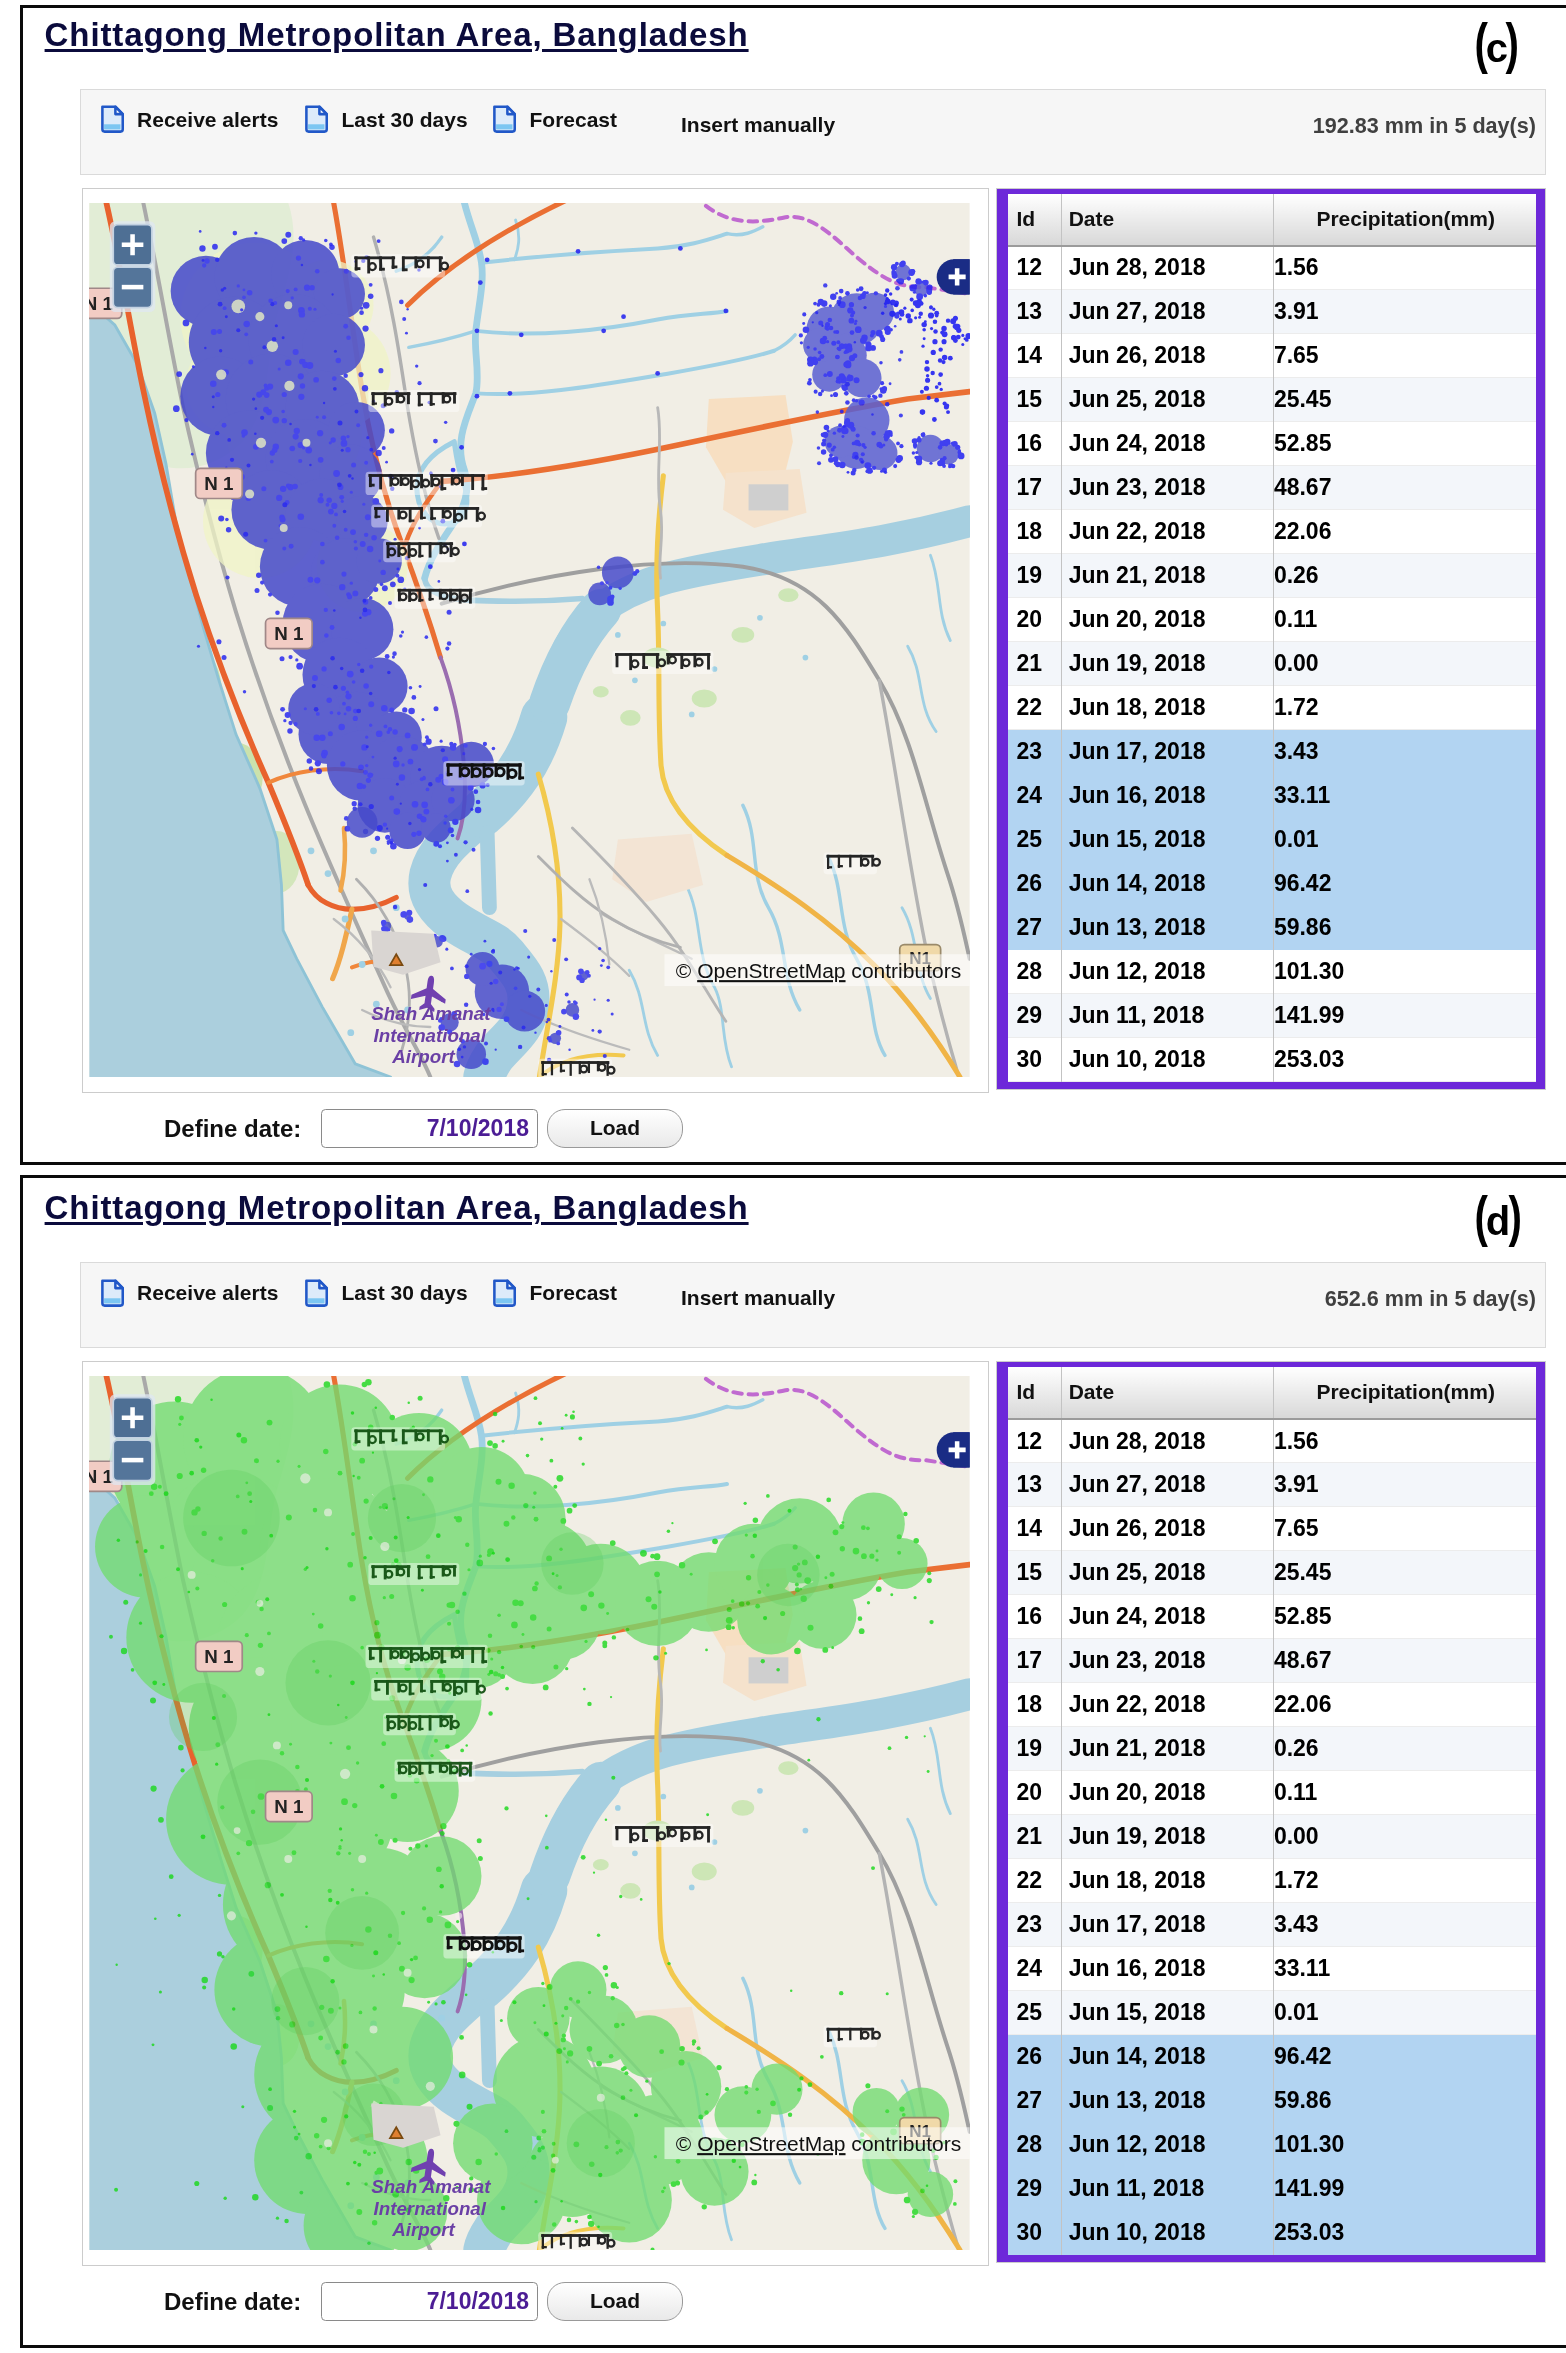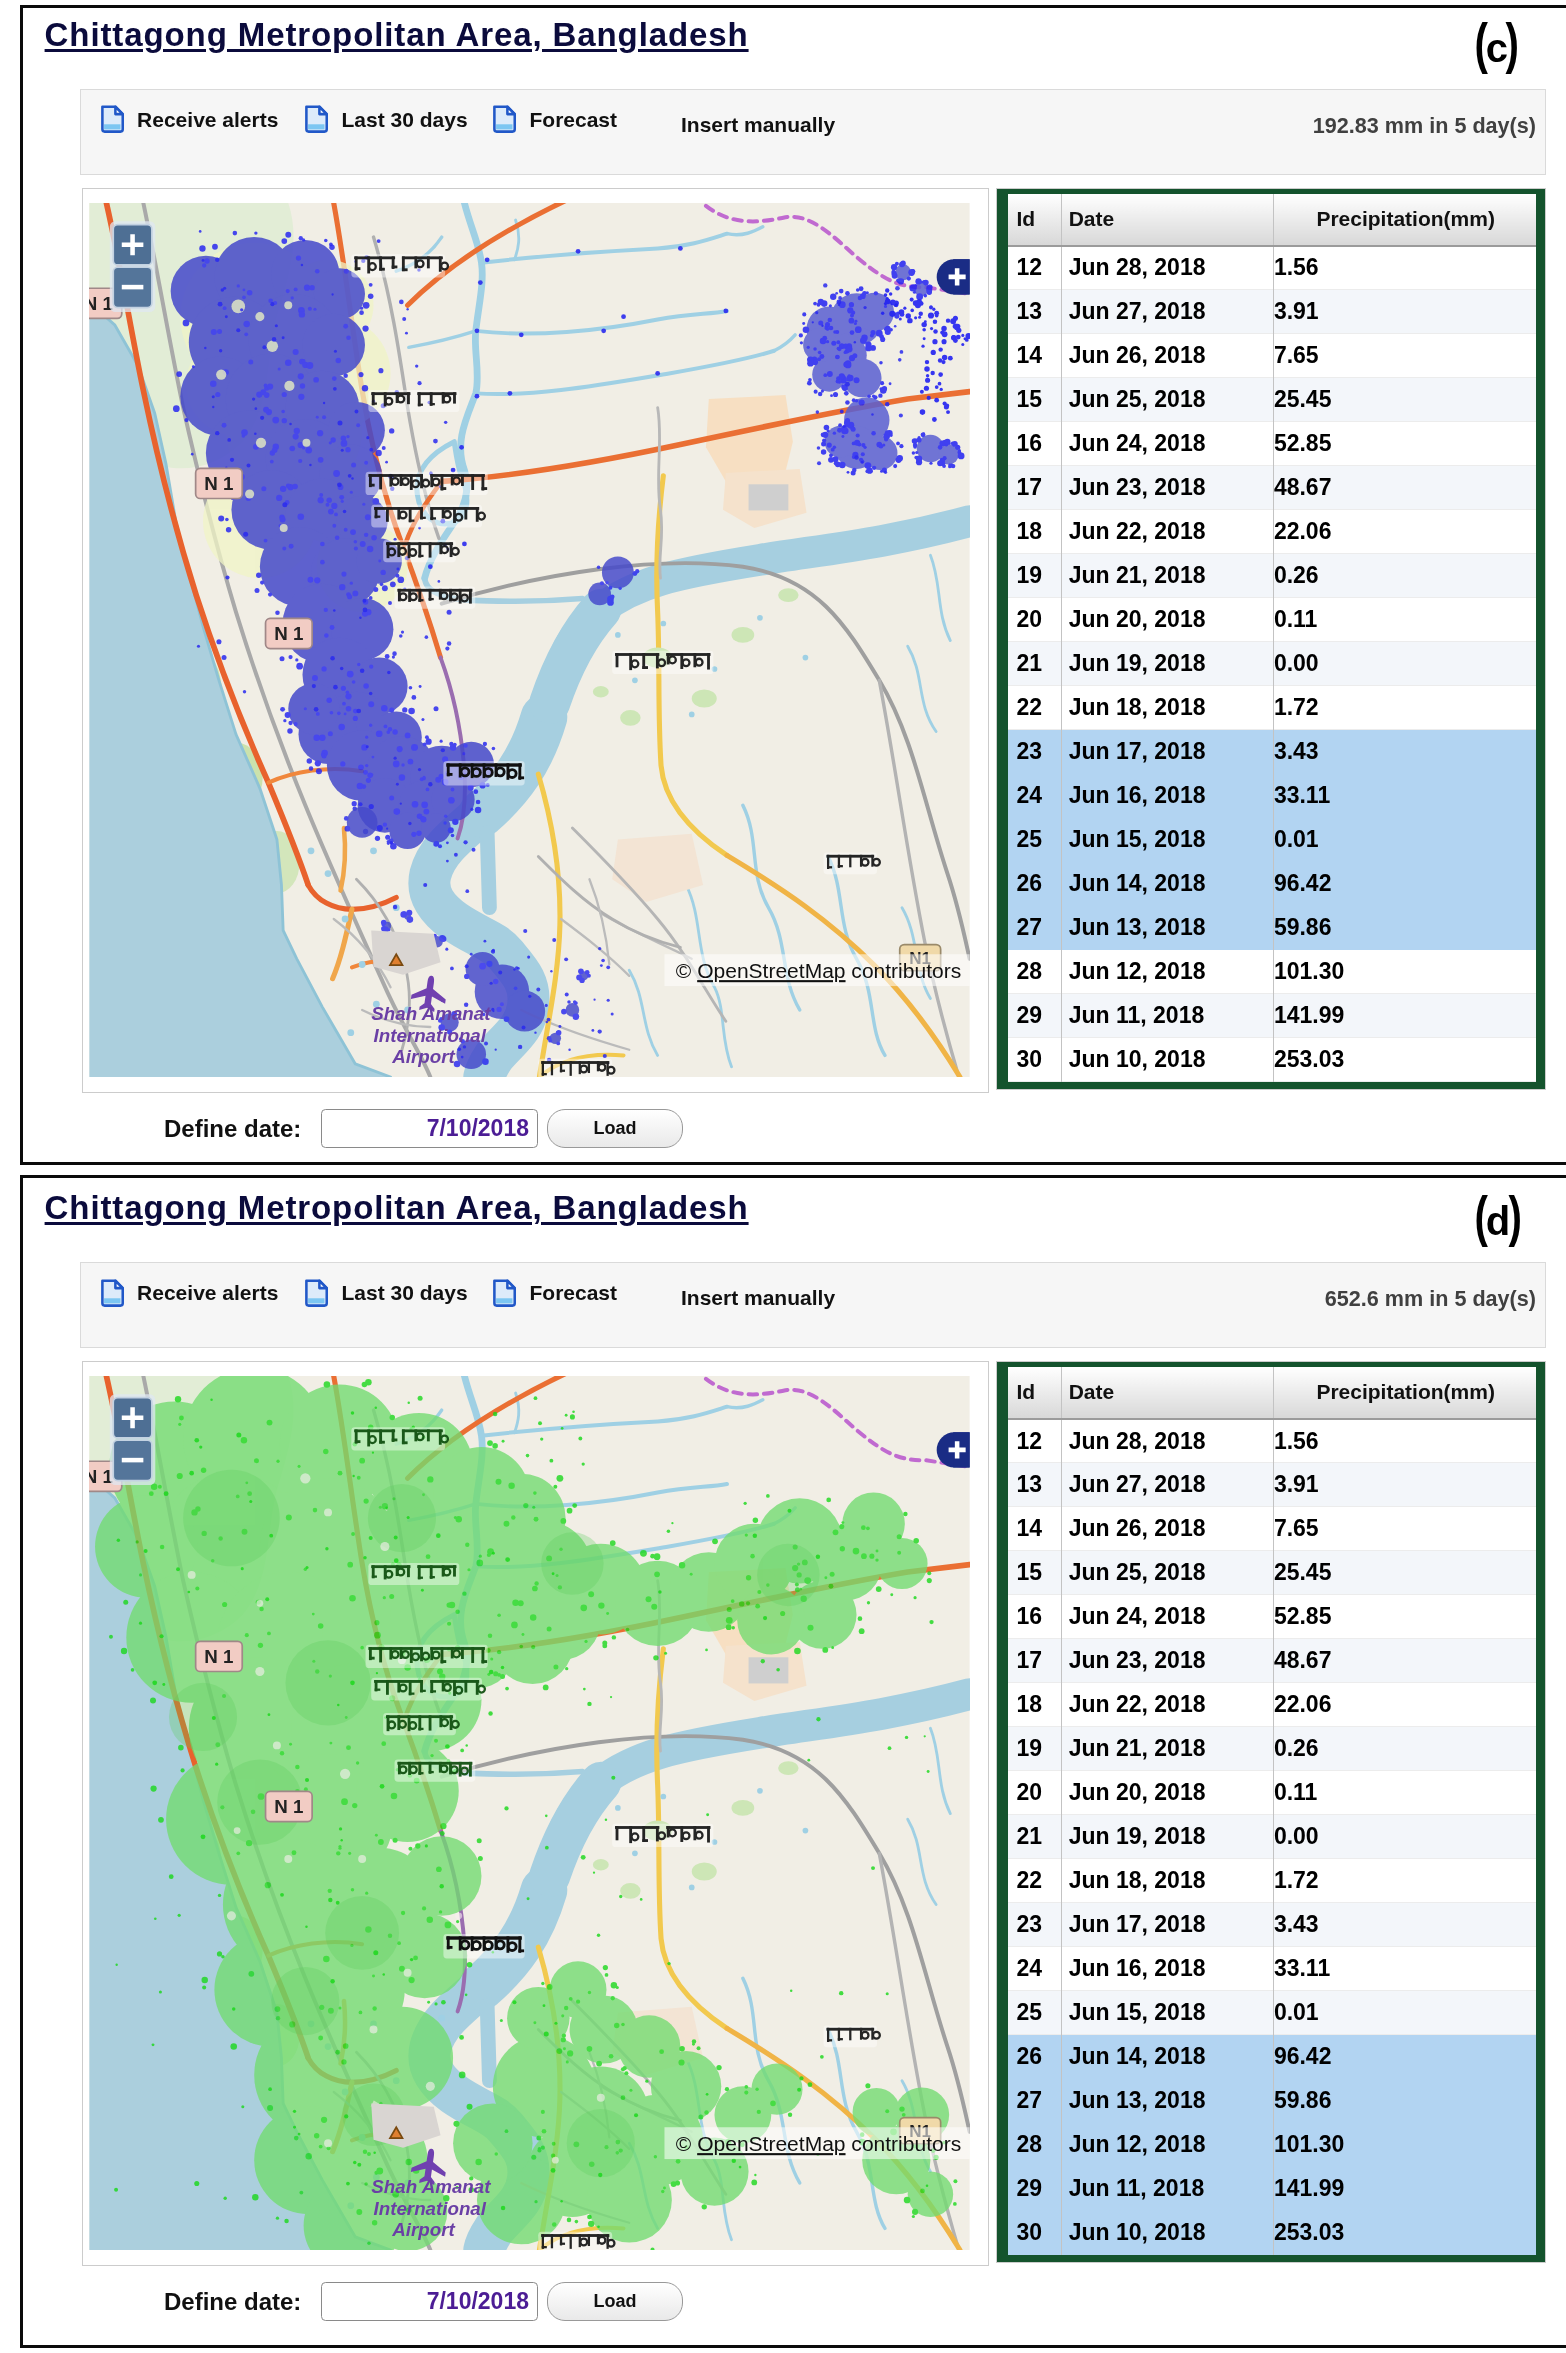--- a/index.html
+++ b/index.html
@@ -7,35 +7,35 @@
 .title { position:absolute; left:21.6px; top:8px; font-size:33px; font-weight:bold; color:#0b0b3c; letter-spacing:0.9px; text-decoration:underline; text-decoration-thickness:2.8px; text-underline-offset:2.8px; }
 .plabel { position:absolute; left:1453px; top:1.7px; font-size:40px; font-weight:bold; color:#000; }
 .par { font-size:56px; display:inline-block; transform:scaleX(0.72); margin:0 -4.5px; }
 .toolbar { position:absolute; left:57px; top:81px; width:1466px; height:86px; background:#f6f6f6; border:1.1px solid #dadada; }
 .titem { position:absolute; left:17.6px; top:15.4px; white-space:nowrap; }
 .ttext { font-size:21px; font-weight:bold; color:#111; margin-left:12.5px; vertical-align:middle;text-align:right; }
 .tinsert { position:absolute; left:600px; top:23px; font-size:21px; font-weight:bold; color:#111; }
 .tmm { position:absolute; right:9px; top:23px; font-size:21.6px; font-weight:bold; color:#404040; }
 .mapbox { position:absolute; left:59px; top:180px; width:907px; height:905px; border:1.1px solid #cccccc; background:#fff; }
 .mapsvg { position:absolute; left:66px; top:195px; width:881px; height:874px; overflow:hidden; }
-.tablebox { position:absolute; left:973px; top:180px; width:550px; height:902px; border:1.1px solid #cccccc; background:#14532d; }
+.tablebox { position:absolute; left:973px; top:180px; width:550px; height:902px; border:1.1px solid #cccccc; background:#6d28d9; }
 .grid { position:absolute; left:11.4px; top:4.5px; border-collapse:collapse; table-layout:fixed; width:528px; font-family:"Liberation Sans", sans-serif; }
 .grid th { height:52px; background:linear-gradient(#ffffff, #efefef 40%, #d8d8d8); border-bottom:2.8px solid #9b9b9b; font-size:21px; font-weight:bold; text-align:left; color:#111; }
 .grid td { height:44px; font-size:23px; font-weight:bold; color:#000; }
 .grid .c1 { padding-left:8px; border-right:1.1px solid #c3c3c3; }
 .grid .c2 { padding-left:6.8px; border-right:1.1px solid #c3c3c3; }
 .grid td.c3 { text-align:left; padding-right:7.4px; }
 .grid th.c3 { text-align:center; padding-left:1px; }
 .grid tbody tr { background:#ffffff; border-bottom:1.1px solid #ececec; }
 .grid tbody tr.alt { background:#f3f6fa; }
 .grid tbody tr.hl { background:#b2d4f2; border-bottom:1.1px solid #b2d4f2; }
 .definerow { position:absolute; left:0; top:1101px; width:100%; height:40px;padding-left:16px; }
 .deflabel { position:absolute; left:141px; top:5.7px; font-size:24px; font-weight:bold; color:#111; }
 .definput { position:absolute; left:298px; top:0; width:217px; height:39px; border:1.7px solid #8a8a8a; border-radius:4.5px; background:#fff; font-size:23px; font-weight:bold; text-align:right; padding-right:8px; line-height:36px; color:#4c1d95; }
-.defbtn { position:absolute; left:524px; top:0; width:136px; height:39px; border:1.7px solid #999; border-radius:18px; background:linear-gradient(#ffffff,#e9e9e9); font-size:18px; font-weight:bold; text-align:center; line-height:36px; color:#111; }
+.defbtn { position:absolute; left:524px; top:0; width:136px; height:39px; border:1.7px solid #999; border-radius:18px; background:linear-gradient(#ffffff,#e9e9e9); font-size:21px; font-weight:bold; text-align:center; line-height:36px; color:#111; }
 .pd > * { margin-top:3.4px; }
 </style></head>
 <body>
 
 <div class="panel " style="top:5.1px;height:1160px">
   <div class="title"><span>Chittagong Metropolitan Area, Bangladesh</span></div>
   <div class="plabel"><span class="par">(</span>c<span class="par">)</span></div>
   <div class="toolbar">
     <span class="titem"><svg width="26" height="28.4" viewBox="0 0 46 50" style="vertical-align:middle">
 <path d="M6 3 L29 3 L42 16 L42 43 a4 4 0 0 1 -4 4 L10 47 a4 4 0 0 1 -4 -4 Z" fill="#ddebfa" stroke="#2158c8" stroke-width="4.5" stroke-linejoin="round"></path>

